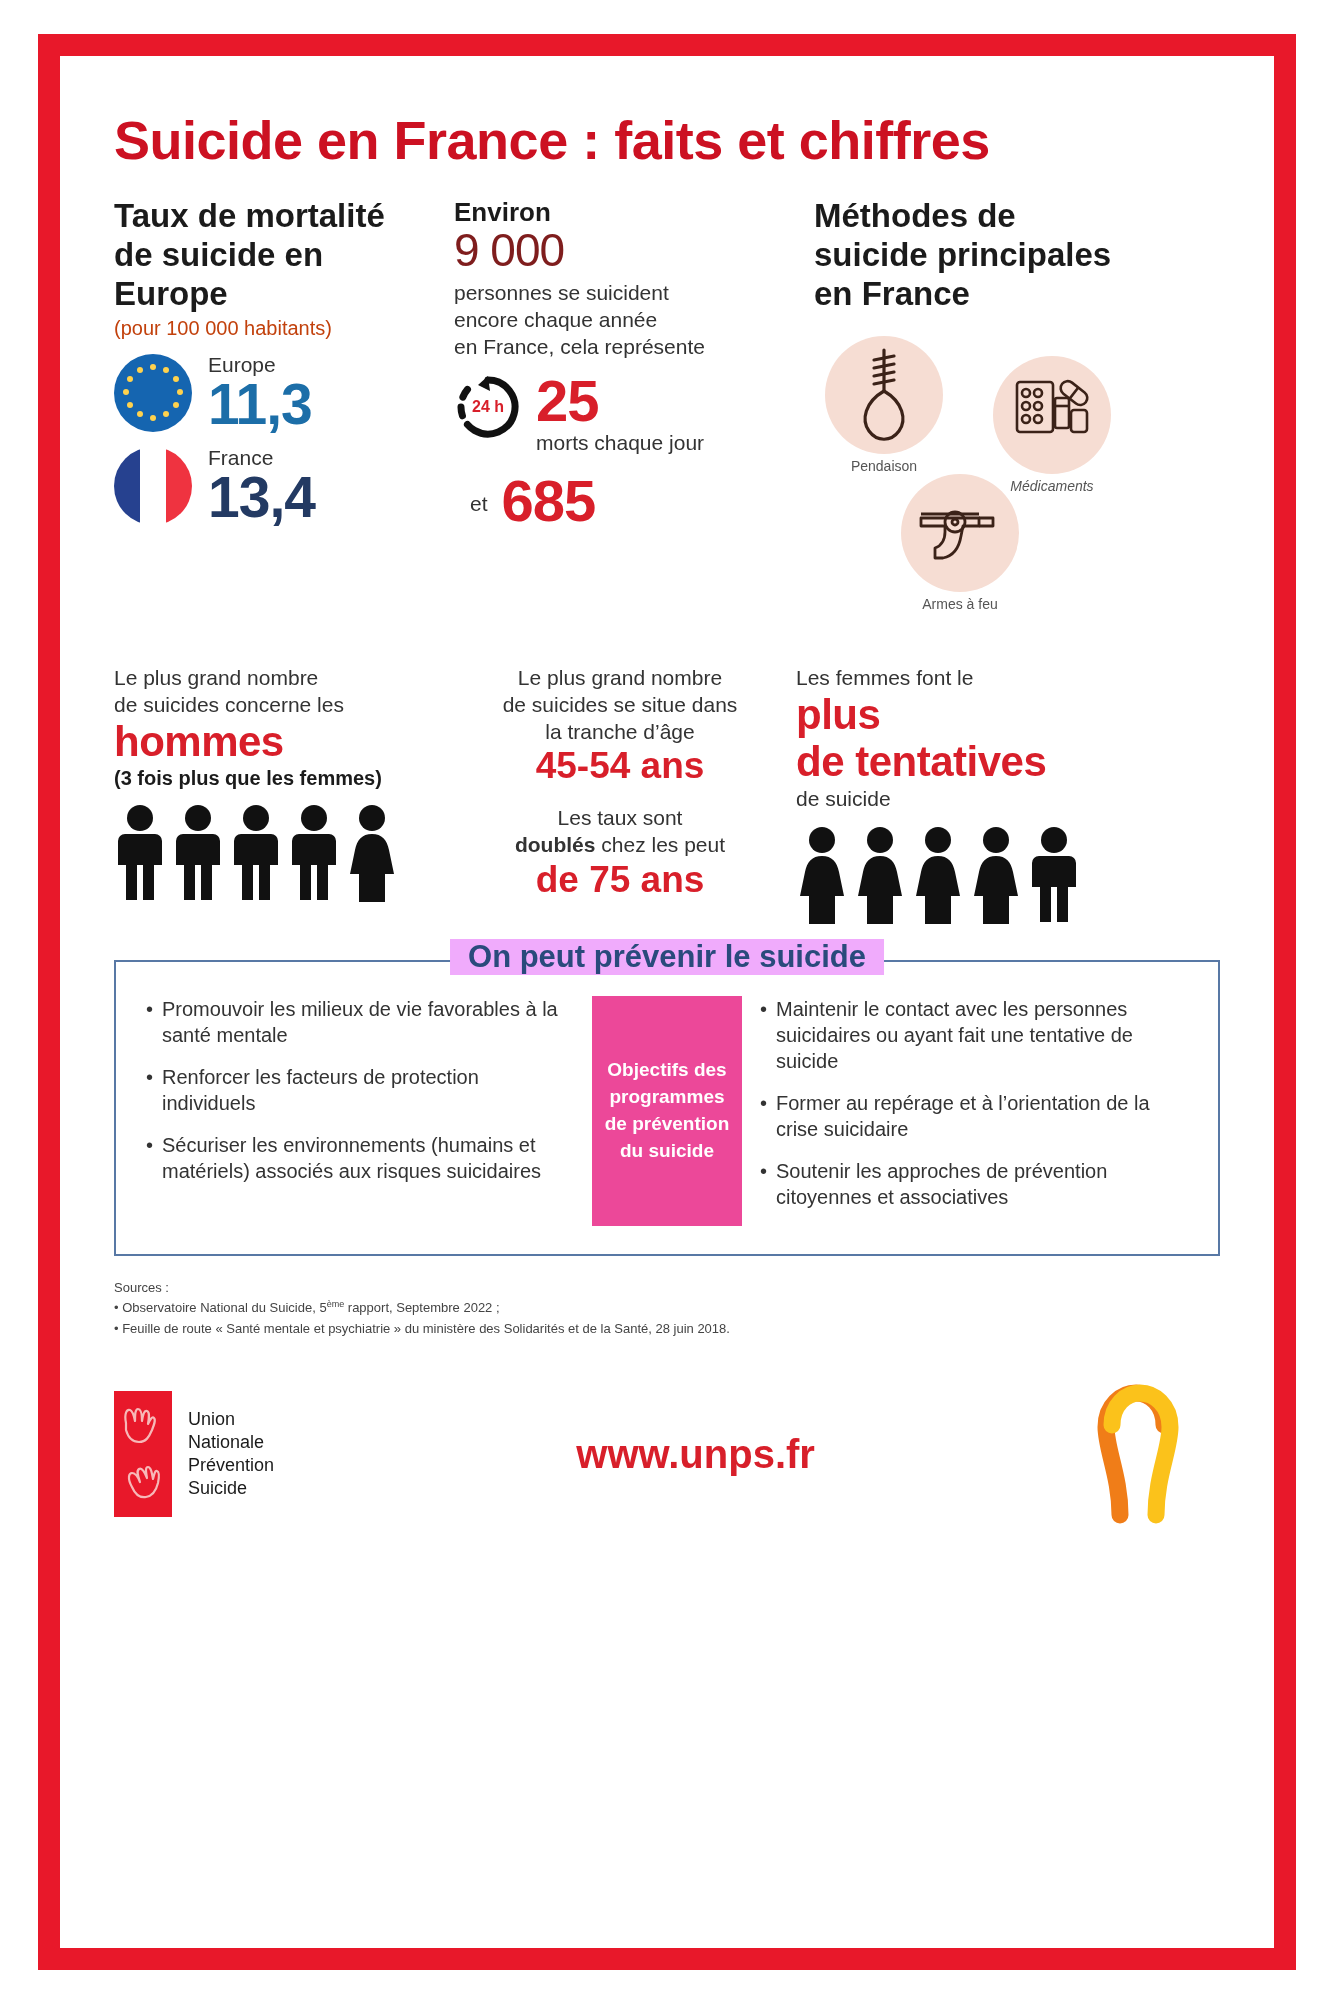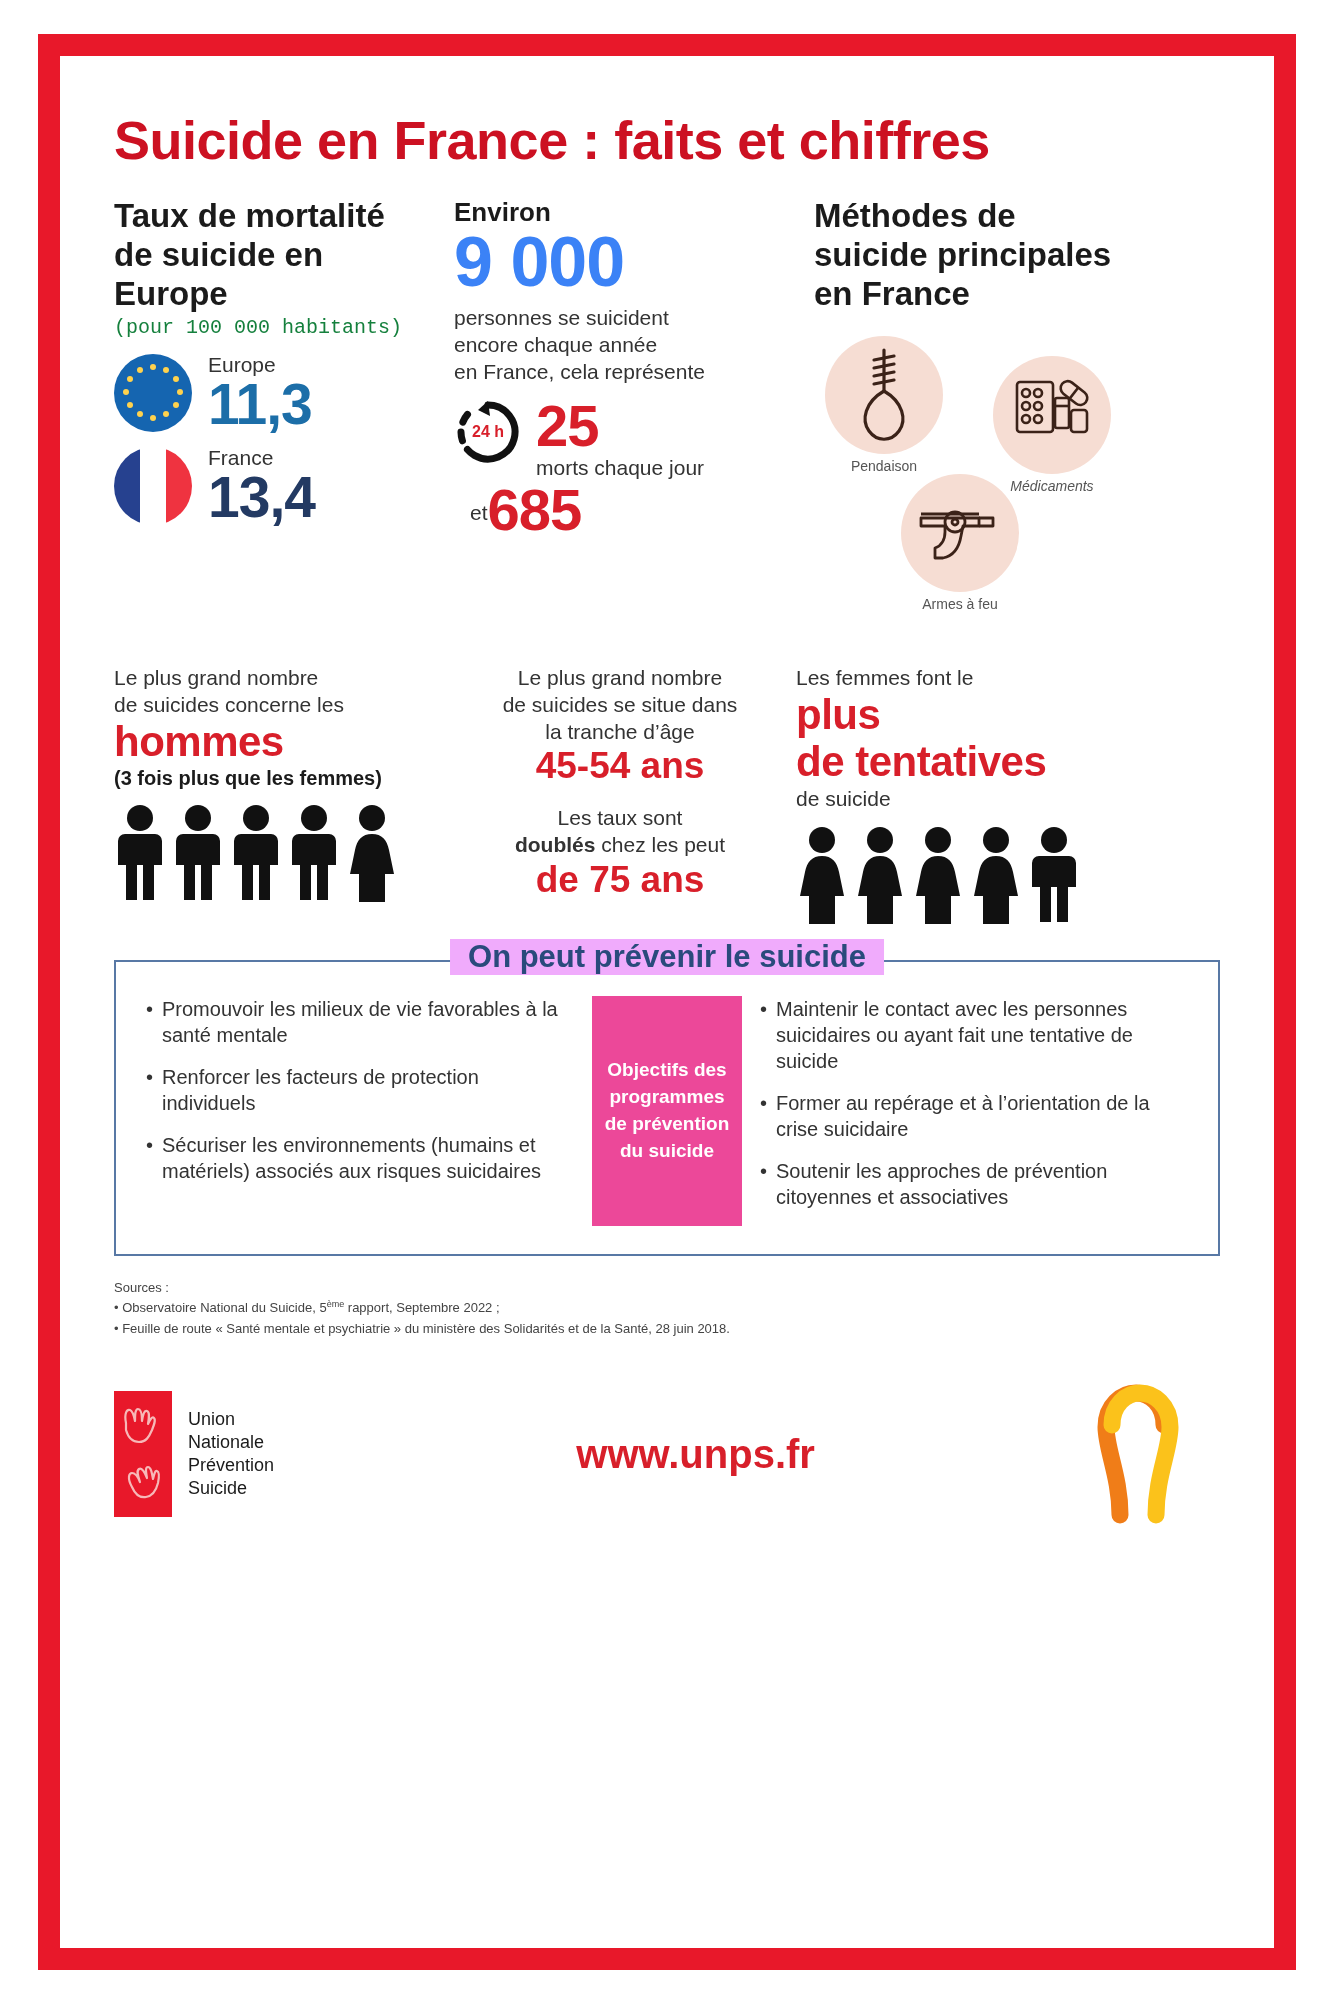--- a/index.html
+++ b/index.html
@@ -50,24 +50,23 @@
   .col-c { flex: 1; }
 
   .h-blk {
     font-size: 33px;
     font-weight: bold;
     color: #1b1b1b;
     line-height: 1.18;
   }
   .h-sub {
     font-size: 20px;
-    color: #15803d;
+    color: #c2410c;
     line-height: 1.2;
     margin-top: 2px;
-    font-family: Liberation Mono, monospace;
   }
 
   
   .flagrow {
     display: flex;
     align-items: center;
     gap: 16px;
     margin-top: 14px;
   }
   .flag {
@@ -99,23 +98,23 @@
     font-weight: bold;
     color: #1c6ea8;
     line-height: 1.02;
     letter-spacing: -1px;
   }
   .flagnum.navy { color: #233a63; }
 
   
   .environ { font-size: 26px; font-weight: bold; color: #1b1b1b; }
   .big9000 {
-    font-size: 70px;
-    font-weight: bold;
-    color: #3b82f6;
+    font-size: 46px;
+    font-weight: normal;
+    color: #7f1d1d;
     line-height: 1.05;
     letter-spacing: -1px;
     margin-top: -2px;
   }
   .midp { font-size: 21px; color: #333; line-height: 1.28; margin-top: 6px; }
 
   .clockrow { display: flex; align-items: flex-start; gap: 14px; margin-top: 12px; }
   .clock {
     width: 68px; height: 68px;
     flex: 0 0 auto;
@@ -124,21 +123,21 @@
   .clock .lbl {
     position: absolute;
     left: 50%; top: 50%;
     transform: translate(-50%,-50%);
     font-size: 16px; font-weight: bold; color: #d81f2a;
     white-space: nowrap;
   }
   .num25 { font-size: 58px; font-weight: bold; color: #d81f2a; line-height: 0.96; letter-spacing: -1px; }
   .cap { font-size: 21px; color: #333; line-height: 1.25; margin-top: 2px; }
 
-  .etrow { display: flex; align-items: flex-end; gap: 0; margin-top: 0; padding-left: 16px; }
+  .etrow { display: flex; align-items: flex-end; gap: 14px; margin-top: 16px; padding-left: 16px; }
   .et { font-size: 21px; color: #333; padding-bottom: 12px; }
   .num685 { font-size: 58px; font-weight: bold; color: #d81f2a; line-height: 0.96; letter-spacing: -1px; }
 
   
   .methods { position: relative; height: 300px; margin-top: 8px; }
   .method {
     position: absolute;
     text-align: center;
     width: 140px;
   }

